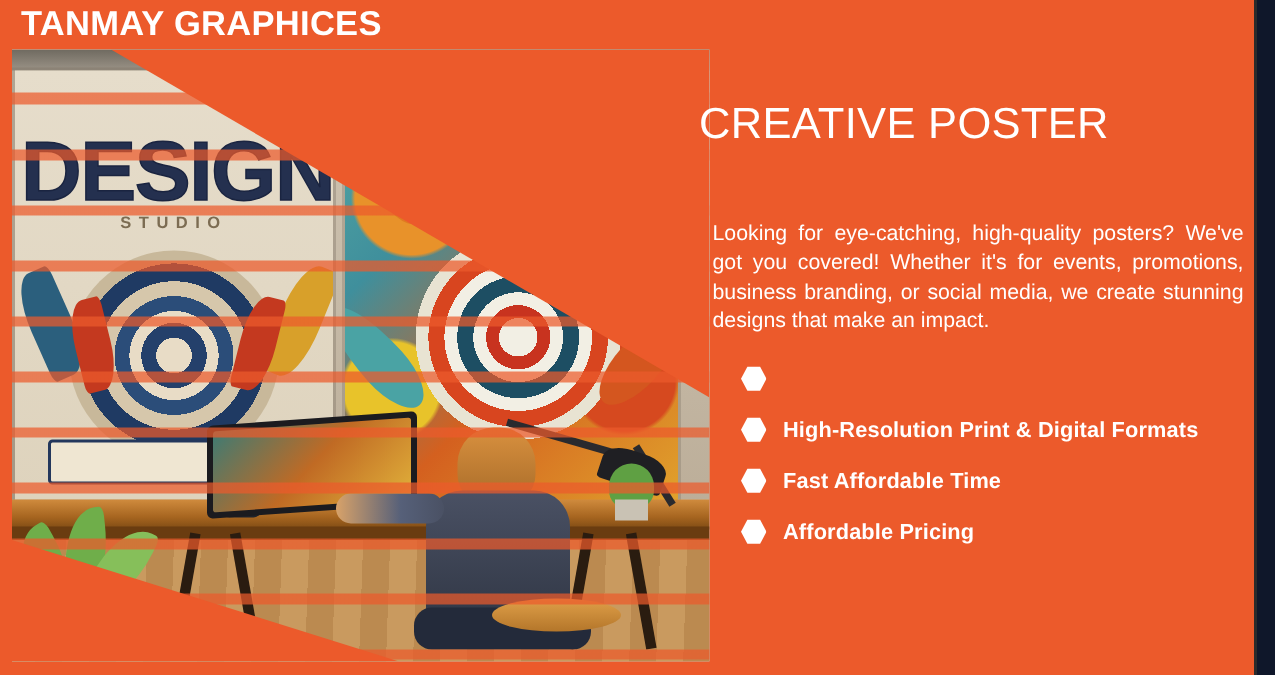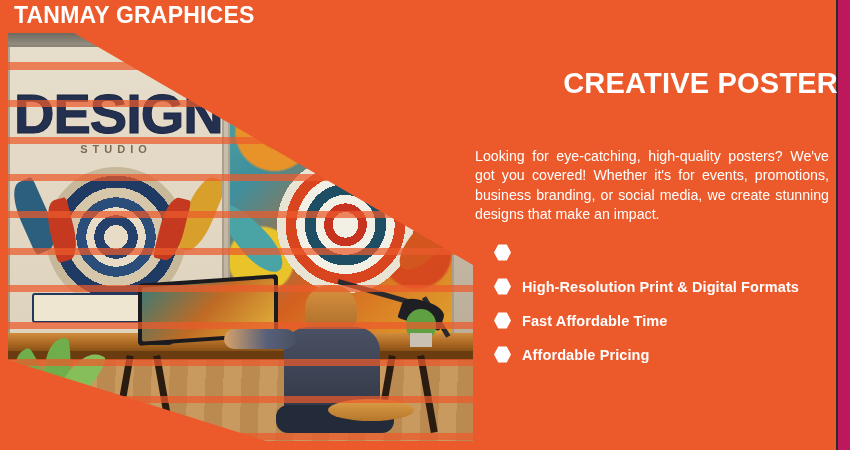--- a/index.html
+++ b/index.html
@@ -11,21 +11,21 @@
     width: 850px;
     height: 450px;
     overflow: hidden;
     font-family: "Liberation Sans", sans-serif;
   }
 
   #poster {
     position: relative;
     width: 850px;
     height: 450px;
-    background: #be185d;
+    background: #0f172a;
     overflow: hidden;
   }
 
   
   .orange-panel {
     position: absolute;
     left: 0;
     top: 0;
     width: 838px;
     height: 450px;
@@ -339,24 +339,24 @@
     width: 372px;
     height: 408px;
     z-index: 35;
   }
 
   .headline {
     position: absolute;
     left: 0;
     top: 32px;
     width: 372px;
-    text-align: right;
+    text-align: left;
     color: #ffffff;
     font-size: 29px;
-    font-weight: bold;
+    font-weight: normal;
     line-height: 1.28;
     letter-spacing: 0.2px;
   }
 
   .blurb {
     position: absolute;
     left: 9px;
     top: 114px;
     width: 354px;
     color: #ffffff;

